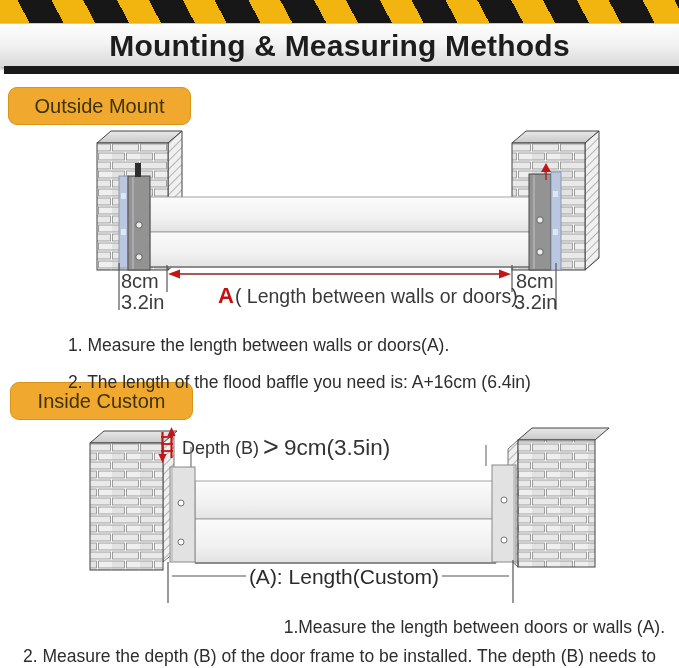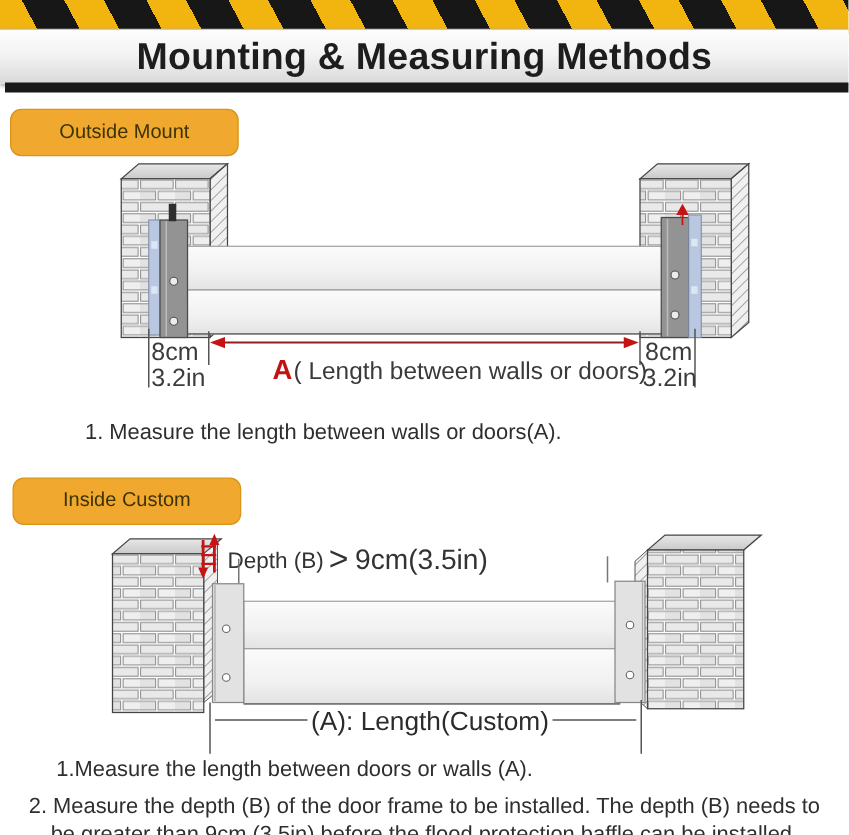--- a/index.html
+++ b/index.html
@@ -21,40 +21,40 @@
     font-size:30px;font-weight:bold;color:#1d1d1d;letter-spacing:0.2px;
   }
   .black-bar{
     position:absolute;top:66px;left:4px;width:675px;height:8px;background:#191919;
   }
   
   .badge{
     position:absolute;width:181px;height:36px;border-radius:9px;
     background:#f0a82e;border:1px solid #d89418;
     display:flex;align-items:center;justify-content:center;
-    font-size:16px;color:#3d3304;
+    font-size:20px;color:#3d3304;
   }
   #badge-outside{top:87px;left:8px;}
   #badge-inside{top:382px;left:10px;}
   
   .diagram{position:absolute;left:0;}
   #svg-outside{top:125px;}
   #svg-inside{top:425px;}
   .dimtext{fill:#3c3c3c;font-size:20px;}
   
   .steps-outside{
     position:absolute;left:57px;top:321px;width:600px;
     font-size:17.5px;color:#2e2e2e;line-height:26px;
   }
   .steps-outside p{margin:11px;}
   .steps-inside{
     position:absolute;left:14px;top:605px;width:651px;
     font-size:17.5px;color:#2e2e2e;
   }
-  .steps-inside .s1{margin:0 0 7px 31px;}
+  .steps-inside .s1{margin:12px 0 7px 31px;text-align:right;}
   .steps-inside .s2{margin:0;text-align:center;line-height:23px;}
 </style>
 </head>
 <body>
 
 <div id="stage">
 
   <div class="hazard"></div>
   <div class="title-band">Mounting &amp; Measuring Methods</div>
   <div class="black-bar"></div>
@@ -139,20 +139,21 @@
     </g>
     <text class="dimtext" x="121" y="163">8cm</text>
     <text class="dimtext" x="121" y="184">3.2in</text>
     <text class="dimtext" x="516" y="163">8cm</text>
     <text class="dimtext" x="514" y="184">3.2in</text>
     <text x="218" y="178"><tspan font-size="22" font-weight="bold" fill="#c21212">A</tspan><tspan font-size="19.5" fill="#3a3a3a" dx="1">( Length between walls or doors)</tspan></text>
   </svg>
 
   <div class="steps-outside">
     <p>1. Measure the length between walls or doors(A).</p>
+    <p>2. The length of the flood baffle you need is: A+16cm (6.4in)</p>
   </div>
 
   <svg class="diagram" id="svg-inside" width="679" height="185" viewBox="0 0 679 185">
 
     <g>
       <polygon points="90,18 163,18 177,6 104,6" fill="url(#topGrad)" stroke="#444" stroke-width="1"></polygon>
       <polygon points="163,18 174,9 174,128 163,137" fill="url(#hatch)" stroke="#555" stroke-width="0.8"></polygon>
       <rect x="90" y="18" width="73" height="127" fill="url(#brick)" stroke="#444" stroke-width="1"></rect>
     </g>
 

